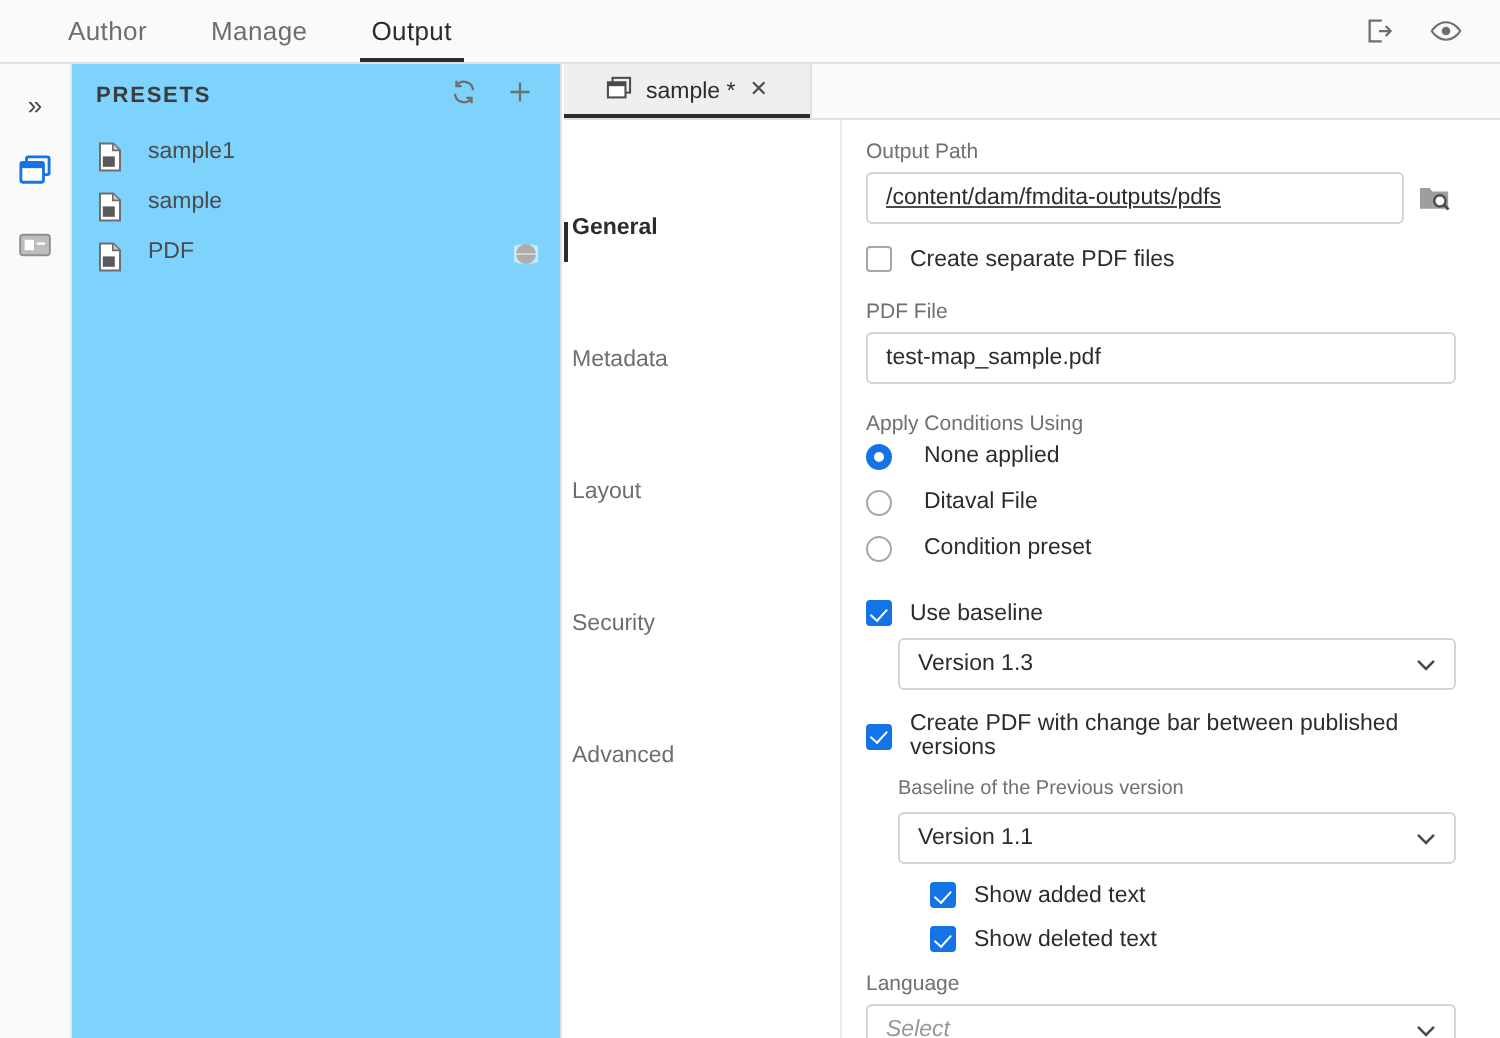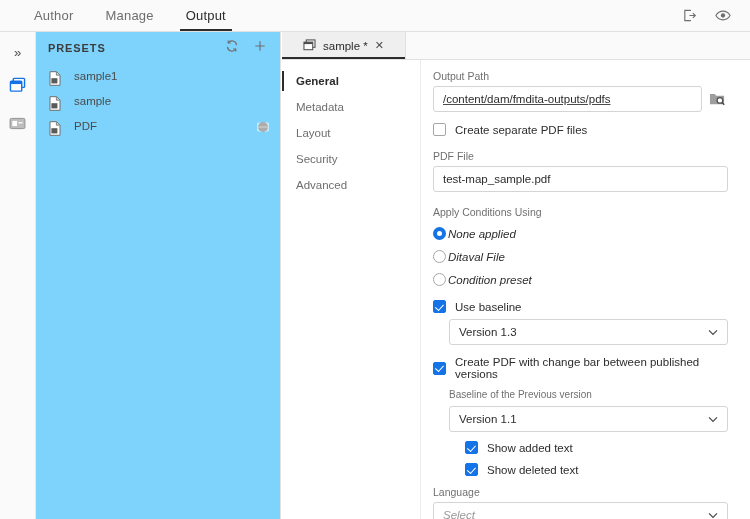--- a/index.html
+++ b/index.html
@@ -94,23 +94,23 @@
   }
   .doctab-label { font-size: 11.5px; color: #2c2c2c; }
   .doctab-close { font-size: 11px; color: #4b4b4b; cursor: pointer; line-height: 1; }
 
   .editor-body { display: flex; height: 459px; }
   .sidenav {
     width: 139px; padding-top: 8px; background: #ffffff;
     border-right: 1px solid #ececec;
   }
   .sidenav-item {
-    height: 26px; display: flex; align-items: center;
-    padding-left: 14px; font-size: 11.5px; color: #6e6e6e;
-    cursor: pointer; position: relative;
+    height: 26px; display: flex; align-items: flex-start;
+    padding-left: 4px; font-size: 11.5px; color: #6e6e6e;
+    cursor: pointer; position: relative; margin-top: 40px;
   }
   .sidenav-item.active { color: #2c2c2c; font-weight: bold; }
   .sidenav-item.active::before {
     content: ""; position: absolute; left: 0; top: 3px; bottom: 3px;
     width: 2px; background: #2c2c2c;
   }
 
   
   .form {
     flex: 1; padding: 10px 22px 0 12px;
@@ -141,21 +141,21 @@
   }
   .cbox.on { background: #1473e6; border-color: #1473e6; }
   .cbox.on::after {
     content: ""; width: 3.5px; height: 7px;
     border: solid #ffffff; border-width: 0 1.6px 1.6px 0;
     transform: rotate(42deg) translate(-0.5px, -0.5px);
   }
   .checklabel { font-size: 11.5px; color: #2c2c2c; cursor: pointer; }
 
   .radio-group { margin-top: 3px; }
-  .radiorow { display: flex; align-items: center; gap: 2px; height: 23px; font-style: italic; }
+  .radiorow { display: flex; gap: 16px; height: 23px; }
   .rbox {
     width: 13px; height: 13px; border-radius: 50%; flex: 0 0 13px;
     border: 1px solid #a7a7a7; background: #ffffff;
     display: flex; align-items: center; justify-content: center; cursor: pointer;
   }
   .rbox.on { border: 4px solid #1473e6; background: #ffffff; }
   .radiolabel { font-size: 11.5px; color: #2c2c2c; cursor: pointer; }
 
   .select {
     height: 26px; border: 1px solid #d4d4d4; border-radius: 3px;

